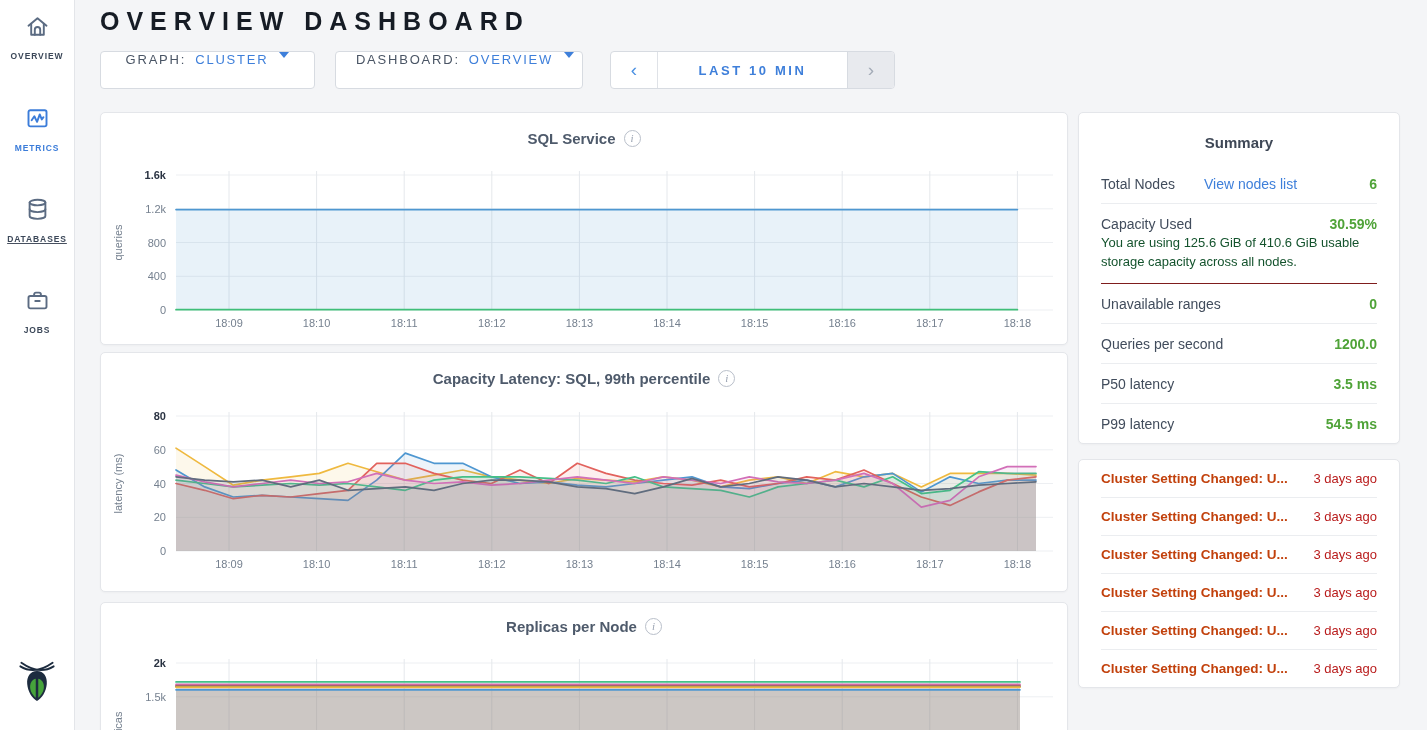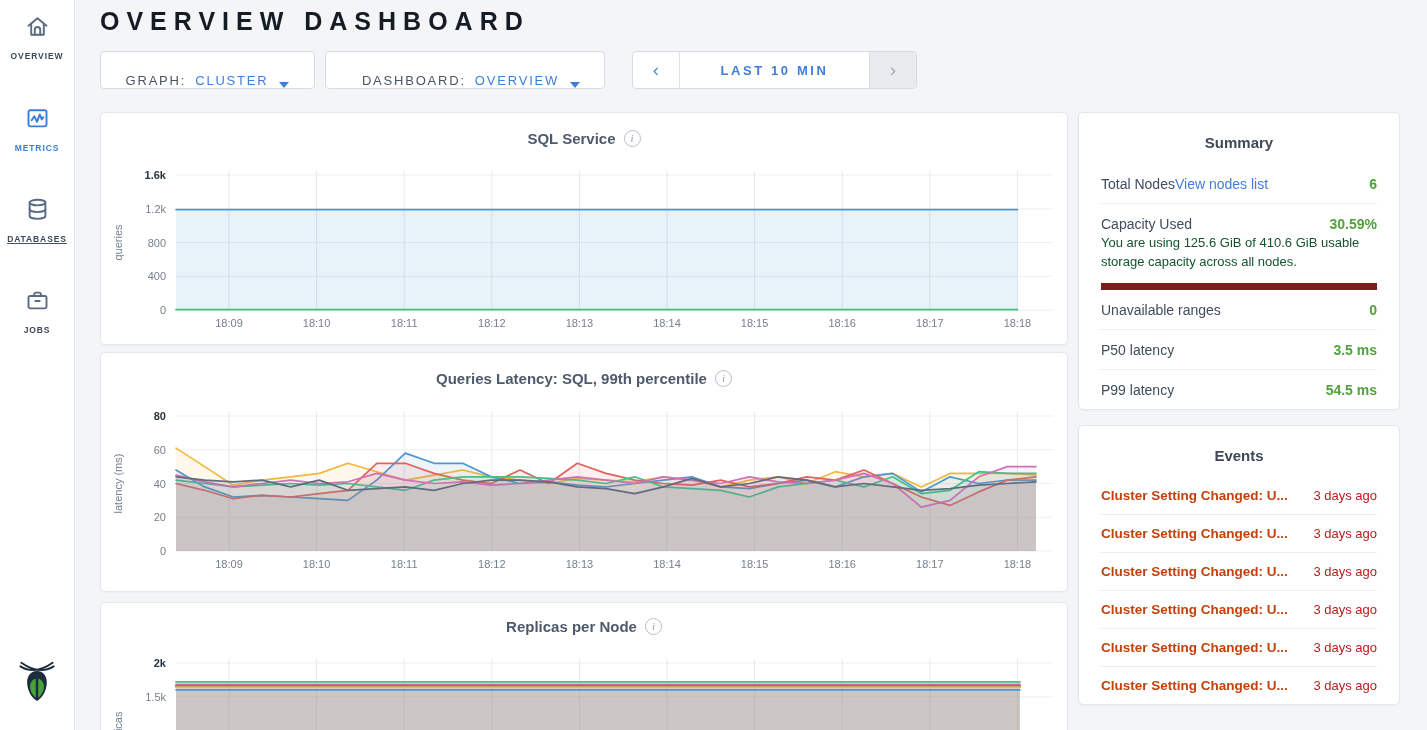--- a/index.html
+++ b/index.html
@@ -35,25 +35,25 @@
 
   
   .main { position:absolute; left:100px; top:0; width:968px; }
   .page-title {
     margin-top:7px; font-size:25px; font-weight:700; letter-spacing:7px;
     color:#161c25; font-family:"Liberation Sans", sans-serif;
   }
   .controls { display:flex; margin-top:15px; }
   .dropdown {
     height:38px; background:#fff; border:1px solid #d7dbe1; border-radius:4px;
-    display:flex; align-items:flex-end; justify-content:center; gap:9px;
+    display:flex; align-items:flex-start; justify-content:center; gap:9px;
     font-size:13px; letter-spacing:1.8px; color:#4a5565; cursor:pointer;
   }
   .dd-graph { width:215px; }
-  .dd-dashboard { width:280px; margin-left:10px;padding-left:12px; }
+  .dd-dashboard { width:248px; margin-left:20px;padding-left:12px; }
   .dd-value { color:#3e7fda; }
   .caret {
     width:0; height:0; border-left:5px solid transparent; border-right:5px solid transparent;
     border-top:6px solid #3e7fda; margin-left:2px;
   }
   .timerange {
     display:flex; height:38px; margin-left:27px; background:#fff;
     border:1px solid #d7dbe1; border-radius:4px; overflow:hidden;
   }
   .tr-btn {
@@ -88,26 +88,26 @@
   svg.chart { display:block; width:966px; }
   svg.chart text { font-family:"Liberation Sans", sans-serif; }
 
   
   .rightcol { position:absolute; left:1078px; top:112px; width:322px; }
   .side-panel { padding:0 22px; }
   .side-panel-title {
     text-align:center; font-size:15px; font-weight:700; color:#3f4856;
     padding:21px 0 13px 0;
   }
-  .srow { display:flex; align-items:center; padding:12px 0 11px 0; border-bottom:1px solid #ebedf0; }
+  .srow { display:flex; align-items:center; padding:12px 0 11px 0; border-bottom:1px solid #ebedf0;gap:29px; }
   .srow:last-child { border-bottom:none;justify-content:flex-end; }
   .srow-label { font-size:14px; color:#414c5c; }
   .srow-link { font-size:14px; color:#3e7fda; margin-left:0; cursor:pointer; }
   .srow-value { margin-left:auto; font-size:14px; font-weight:700; color:#4fa338; }
-  .srow-wrap { border-bottom:7px solid #7f1d1d; padding-bottom:11px; }
+  .srow-wrap { border-bottom:1px solid #7f1d1d; padding-bottom:11px; }
   .srow-wrap .srow { border-bottom:none; padding-bottom:2px; }
   .srow-note { font-size:13px; color:#14532d; line-height:1.45; }
 
   .events-panel { margin-top:15px; }
   .erow { display:flex; align-items:center; padding:11px 0; border-bottom:1px solid #ebedf0; }
   .erow:last-child { border-bottom:none; }
   .erow-title { font-size:13.5px; font-weight:700; color:#c2410c; white-space:nowrap; }
   .erow-time { margin-left:auto; font-size:13px; color:#b91c1c; white-space:nowrap; }
 </style>
 </head>
@@ -223,21 +223,21 @@
         <text x="916.4" y="164" text-anchor="middle" font-size="11" fill="#75808f">18:18</text>
         <text transform="rotate(-90)" x="-79.5" y="21" text-anchor="middle" font-size="11" fill="#75808f">queries</text>
         <polygon points="75,147 75.0,46.6 159.1,46.6 243.3,46.6 327.4,46.6 411.6,46.6 495.7,46.6 579.8,46.6 664.0,46.6 748.1,46.6 832.3,46.6 916.4,46.6 916.4,147" fill="#4e97d1" fill-opacity="0.13"></polygon>
         <polyline points="75.0,46.6 159.1,46.6 243.3,46.6 327.4,46.6 411.6,46.6 495.7,46.6 579.8,46.6 664.0,46.6 748.1,46.6 832.3,46.6 916.4,46.6" fill="none" stroke="#4e97d1" stroke-width="1.7" stroke-linejoin="round" stroke-linecap="round"></polyline>
         <polyline points="75.0,146.7 159.1,146.7 243.3,146.7 327.4,146.7 411.6,146.7 495.7,146.7 579.8,146.7 664.0,146.7 748.1,146.7 832.3,146.7 916.4,146.7" fill="none" stroke="#3ebe78" stroke-width="1.7" stroke-linejoin="round" stroke-linecap="round"></polyline>
       </svg>
   </section>
 
   <section class="panel chart-panel-2">
     <div class="chart-title-row">
-      <span class="chart-title">Queries Latency: SQL, 99th percentile</span>
+      <span class="chart-title">Capacity Latency: SQL, 99th percentile</span>
       <span class="info-icon">i</span>
     </div>
     <svg class="chart" viewBox="0 0 966 178" height="178">
         <line x1="75" y1="148.0" x2="952" y2="148.0" stroke="#edeff2" stroke-width="1"></line>
         <text x="65" y="152" text-anchor="end" font-size="11" fill="#75808f">0</text>
         <line x1="75" y1="114.3" x2="952" y2="114.3" stroke="#edeff2" stroke-width="1"></line>
         <text x="65" y="118.3" text-anchor="end" font-size="11" fill="#75808f">20</text>
         <line x1="75" y1="80.5" x2="952" y2="80.5" stroke="#edeff2" stroke-width="1"></line>
         <text x="65" y="84.5" text-anchor="end" font-size="11" fill="#75808f">40</text>
         <line x1="75" y1="46.8" x2="952" y2="46.8" stroke="#edeff2" stroke-width="1"></line>
@@ -344,31 +344,34 @@
         <span class="srow-value">30.59%</span>
       </div>
       <div class="srow-note">You are using 125.6 GiB of 410.6 GiB usable storage capacity across all nodes.</div>
     </div>
 
     <div class="srow">
       <span class="srow-label">Unavailable ranges</span>
       <span class="srow-value">0</span>
     </div>
     <div class="srow">
+      <span class="srow-label">Queries per second</span>
+      <span class="srow-value">1200.0</span>
+    </div>
+    <div class="srow">
       <span class="srow-label">P50 latency</span>
       <span class="srow-value">3.5 ms</span>
     </div>
     <div class="srow">
       <span class="srow-label">P99 latency</span>
       <span class="srow-value">54.5 ms</span>
     </div>
   </div>
 
   <div class="panel side-panel events-panel">
-    <div class="side-panel-title">Events</div>
     <div class="erow">
       <span class="erow-title">Cluster Setting Changed: U...</span>
       <span class="erow-time">3 days ago</span>
     </div>
     <div class="erow">
       <span class="erow-title">Cluster Setting Changed: U...</span>
       <span class="erow-time">3 days ago</span>
     </div>
     <div class="erow">
       <span class="erow-title">Cluster Setting Changed: U...</span>

